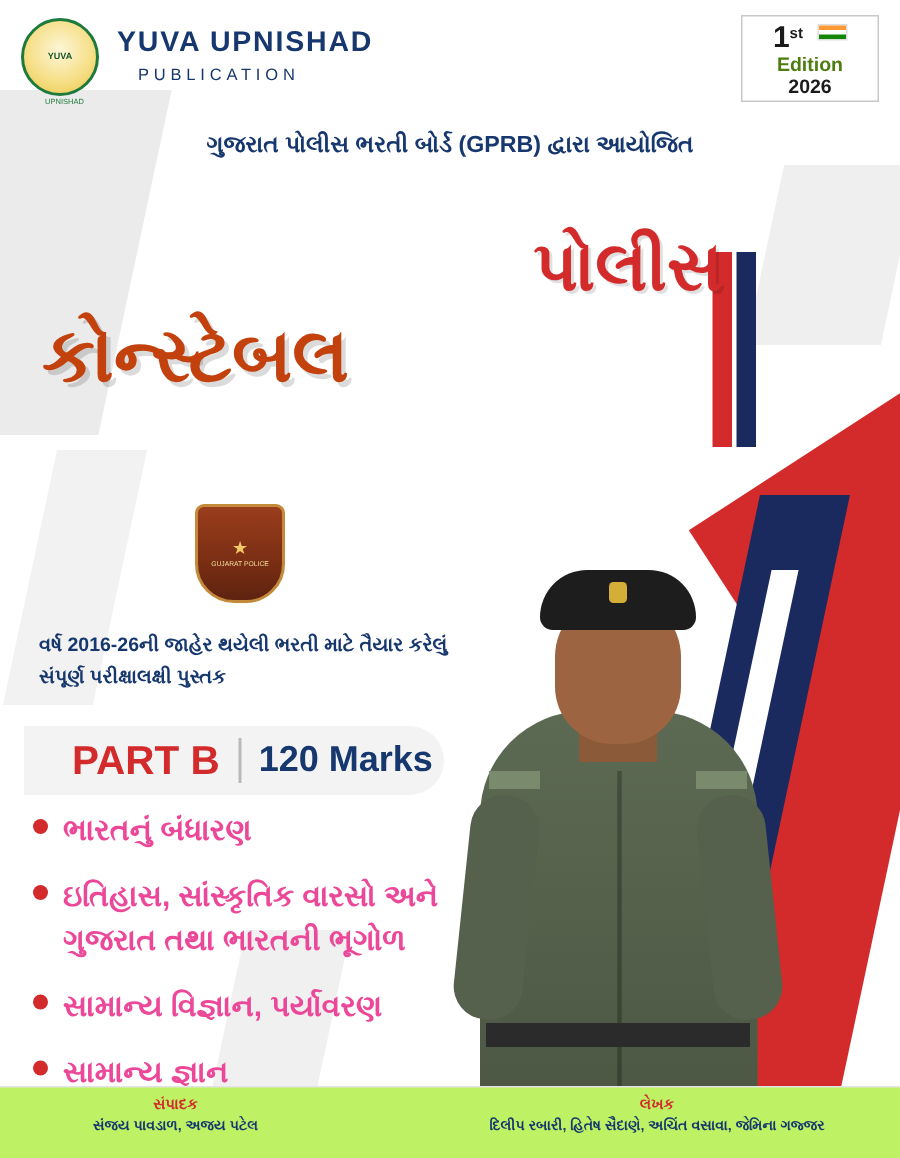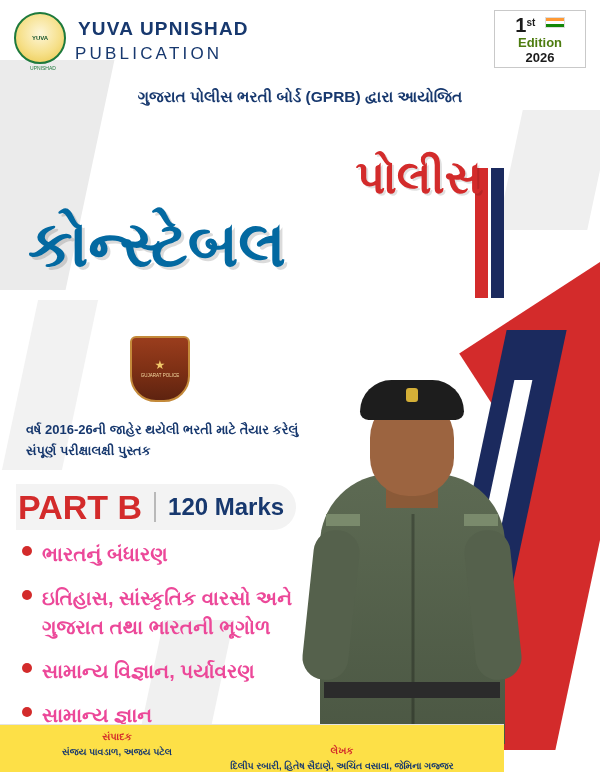--- a/index.html
+++ b/index.html
@@ -46,22 +46,22 @@
     display: flex; align-items: center; justify-content: center;
     font-size: 6px; color: #14532d; text-align: center; line-height: 1.1;
     font-weight: bold;
   }
   .logo-sub { font-size: 5px; color: #1e7a3c; text-align: center; margin-top: 1px; }
   .pub-name {
     position: absolute; left: 78px; top: 18px;
     font-size: 19px; font-weight: bold; color: #17386e; letter-spacing: 1.2px;
   }
   .pub-sub {
-    position: absolute; left: 75px; top: 44px;
-    font-size: 17px; color: #17386e; letter-spacing: 3.2px;
+    position: absolute; left: 92px; top: 44px;
+    font-size: 11px; color: #17386e; letter-spacing: 3.2px;
   }
   .edition-box {
     position: absolute; right: 14px; top: 10px;
     width: 92px; height: 58px;
     border: 1px solid #c9c9c9; background: #fff;
     text-align: center; padding-top: 3px;
   }
   .ed-1 { font-size: 20px; font-weight: bold; color: #1b1b1b; display: inline-block; }
   .ed-flag { display: inline-block; width: 20px; height: 11px; margin-left: 5px;
     vertical-align: 4px; position: relative; border: 1px solid #ddd; }
@@ -77,21 +77,21 @@
     position: absolute; top: 88px; left: 0; width: 600px;
     text-align: center; font-size: 15.5px; font-weight: bold; color: #17386e;
   }
   .t-police {
     position: absolute; top: 150px; right: 118px;
     font-size: 46px; font-weight: bold; color: #d32b2b;
     text-shadow: 2px 2px 0 rgba(0,0,0,0.12);
   }
   .t-constable {
     position: absolute; top: 208px; left: 28px; width: 470px;
-    font-size: 63px; font-weight: bold; color: #0369a1;
+    font-size: 50px; font-weight: bold; color: #c2410c;
     text-shadow: 3px 3px 0 rgba(0,0,0,0.14);
     white-space: nowrap;
   }
   .bar-red { position: absolute; right: 112px; top: 168px; width: 13px; height: 130px; background: #d32b2b; }
   .bar-navy { position: absolute; right: 96px; top: 168px; width: 13px; height: 130px; background: #1b2a5e; }
 
   
   .emblem { position: absolute; left: 130px; top: 336px; width: 64px; height: 72px; }
   .em-shield {
     width: 60px; height: 66px;
@@ -109,21 +109,21 @@
     font-size: 13px; font-weight: bold; color: #17386e; line-height: 1.6;
   }
 
   
   .partb {
     position: absolute; left: 16px; top: 484px;
     height: 46px; width: 280px;
     background: #f3f3f3; border-radius: 0 24px 24px 0;
     display: flex; align-items: center;
   }
-  .partb-label { font-size: 34px; font-weight: bold; color: #d32b2b; margin-left: 2px; }
+  .partb-label { font-size: 27px; font-weight: bold; color: #d32b2b; margin-left: 32px; }
   .partb-div { width: 2px; height: 30px; background: #b9b9b9; margin: 0 12px; }
   .partb-marks { font-size: 24px; font-weight: bold; color: #17386e; }
 
   
   .bullets { position: absolute; left: 20px; top: 540px; width: 300px; }
   .bl-item { position: relative; padding-left: 22px; margin-bottom: 15px;
     font-size: 20px; font-weight: bold; color: #ec4899; line-height: 1.45; }
   .bl-item:before {
     content: ""; position: absolute; left: 2px; top: 6px;
     width: 10px; height: 10px; border-radius: 50%; background: #d32b2b;
@@ -152,26 +152,26 @@
     width: 12px; height: 14px; background: #d4af37; border-radius: 3px; }
   .of-epaulette-l { position: absolute; left: 24px; top: 170px; width: 34px; height: 12px; background: #7a8a6c; }
   .of-epaulette-r { position: absolute; right: 24px; top: 170px; width: 34px; height: 12px; background: #7a8a6c; }
   .of-arm-l { position: absolute; left: 6px; top: 186px; width: 46px; height: 150px;
     background: #55614c; border-radius: 22px; transform: rotate(6deg); }
   .of-arm-r { position: absolute; right: 6px; top: 186px; width: 46px; height: 150px;
     background: #55614c; border-radius: 22px; transform: rotate(-6deg); }
 
   
   .footer {
-    position: absolute; left: 0; bottom: 0; width: 504px; height: 48px;
-    background: #fde047; border-top: 1px solid #e3e3e3;
+    position: absolute; left: 0; bottom: 0; width: 600px; height: 48px;
+    background: #bef264; border-top: 1px solid #e3e3e3;
   }
   .foot-col { position: absolute; top: 6px; text-align: center; }
   .foot-left { left: 12px; width: 210px; }
-  .foot-right { right: 12px; width: 300px; margin-top: 14px; }
+  .foot-right { right: 12px; width: 300px; }
   .foot-head { font-size: 10px; font-weight: bold; color: #d32b2b; }
   .foot-names { font-size: 9.5px; color: #17386e; margin-top: 3px; font-weight: bold; }
 </style>
 </head>
 <body>
 
 <div class="cover">
 
   <div class="bg-shape sh-grey-1"></div>
   <div class="bg-shape sh-grey-2"></div>

